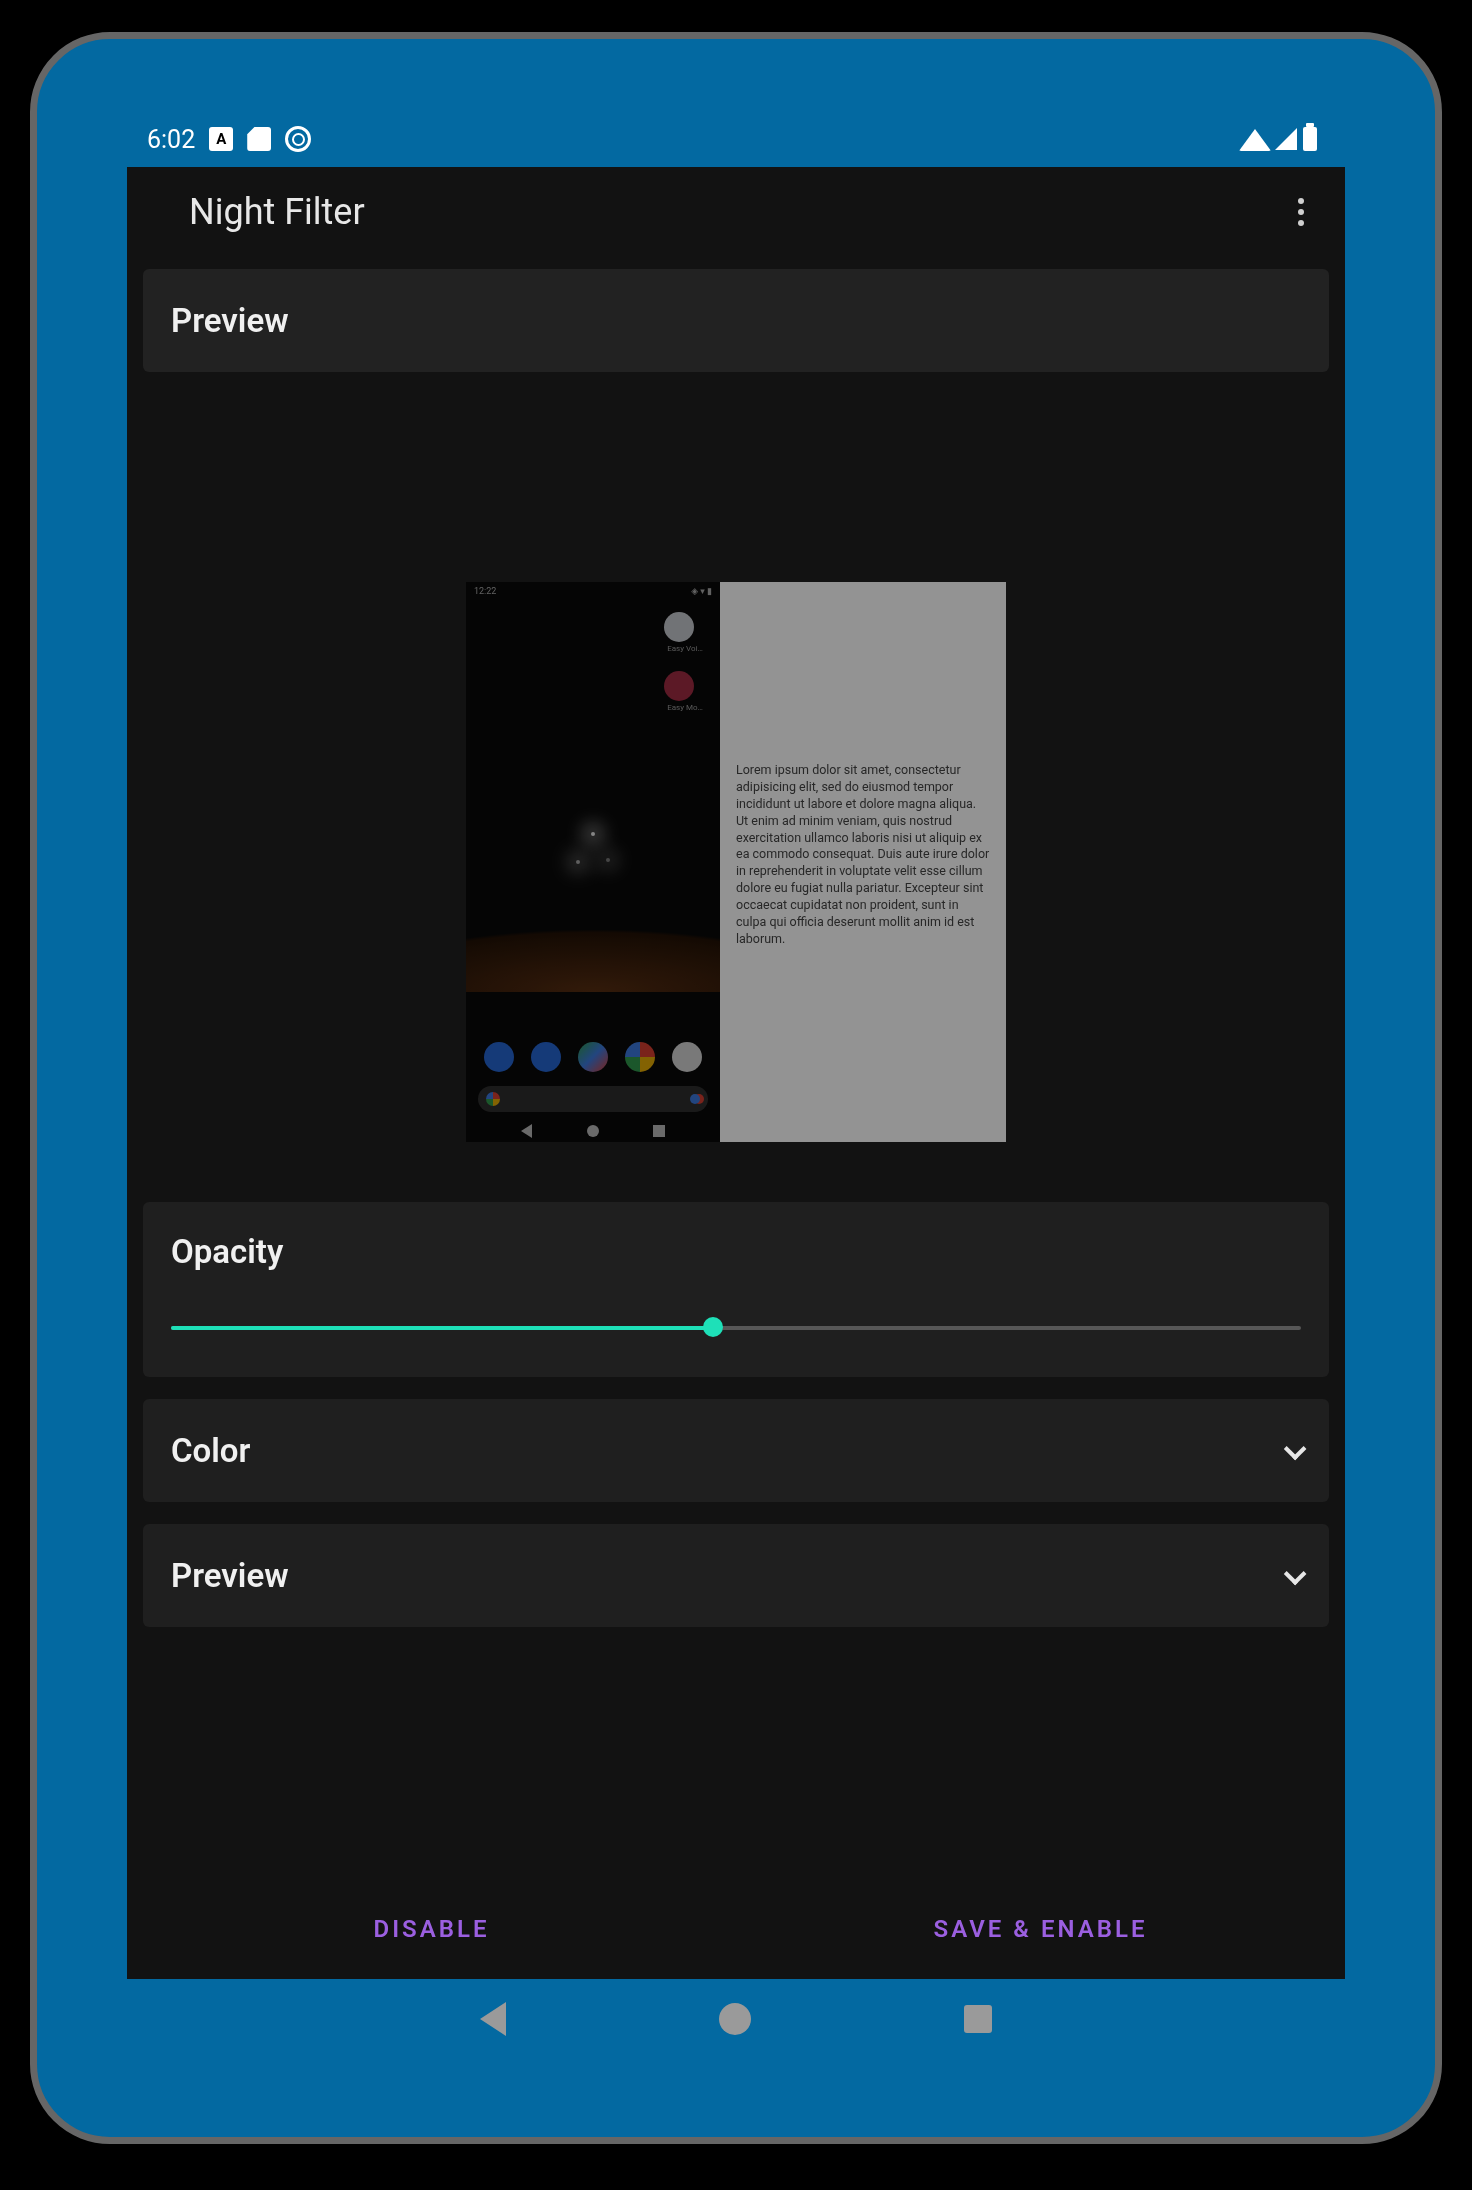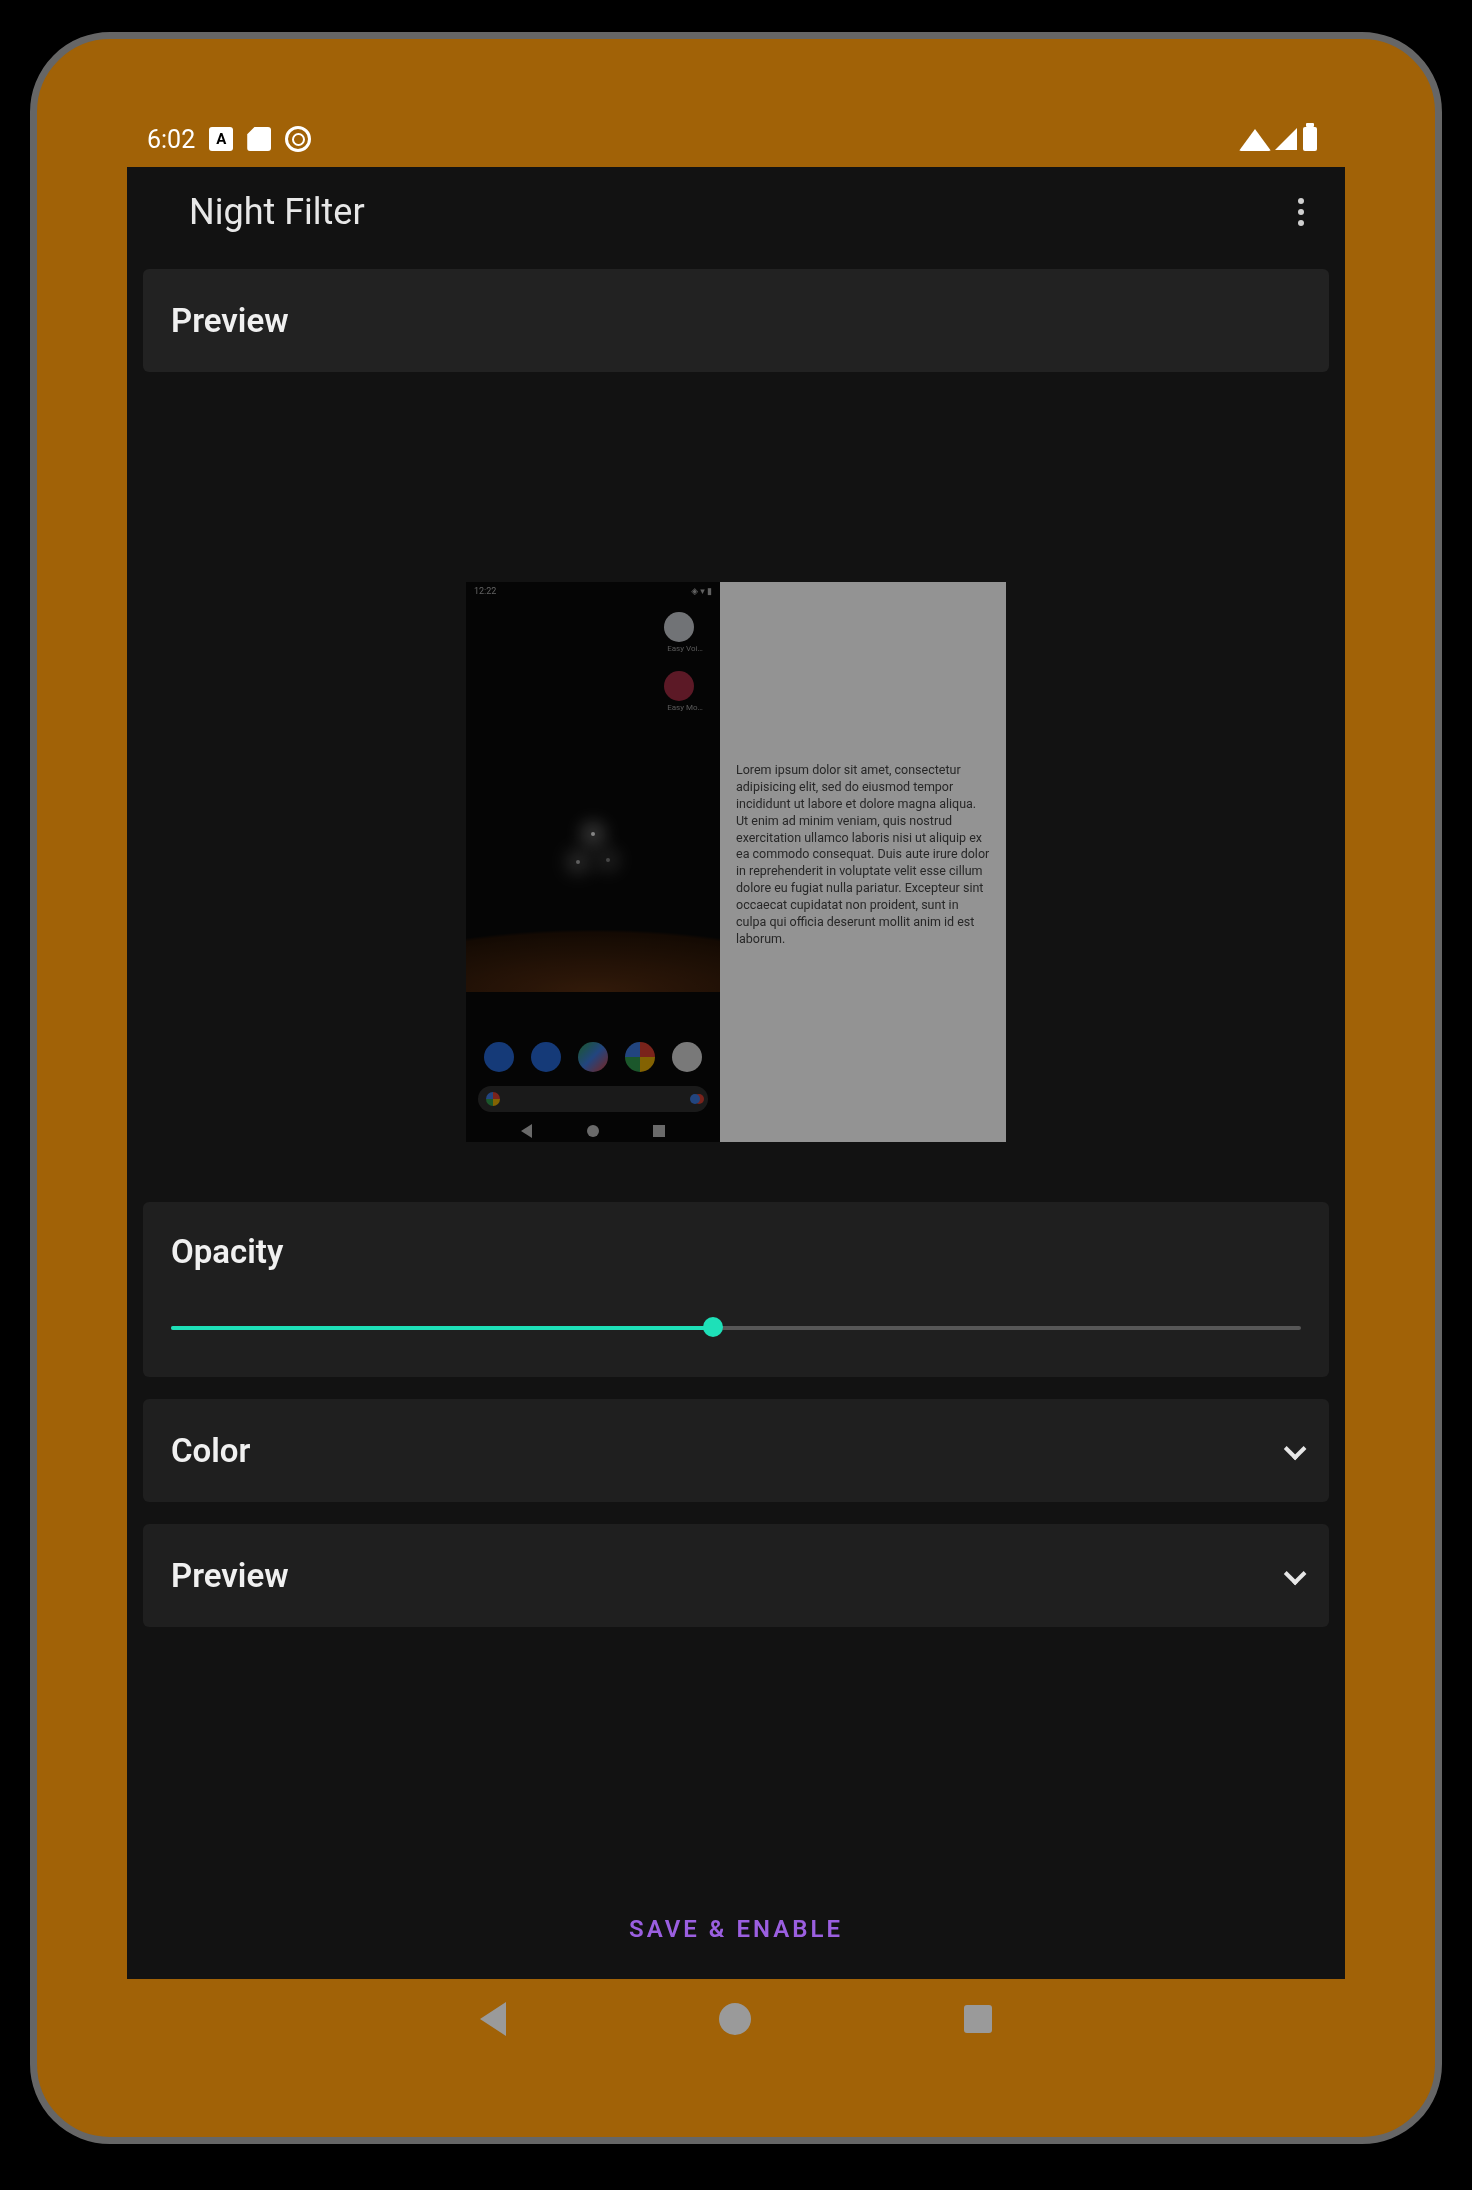--- a/index.html
+++ b/index.html
@@ -12,21 +12,21 @@
     color: #e6e6e6;
   }
   .tablet-frame {
     position: absolute;
     left: 30px;
     top: 32px;
     width: 1412px;
     height: 2112px;
     border: 7px solid #666;
     border-radius: 80px;
-    background: #a16207;
+    background: #0369a1;
     overflow: hidden;
   }
   .screen {
     position: absolute;
     left: 90px;
     top: 72px;
     right: 90px;
     bottom: 78px;
     display: flex;
     flex-direction: column;
@@ -323,20 +323,21 @@
         <div class="card">
           <div class="card-header">
             <span>Preview</span>
             <span class="chev"></span>
           </div>
         </div>
 
       </div>
 
       <div class="bottom-actions">
+        <div class="flat-btn">DISABLE</div>
         <div class="flat-btn">SAVE &amp; ENABLE</div>
       </div>
 
     </div>
 
     <div class="sys-nav">
       <div class="sys-back"></div>
       <div class="sys-home"></div>
       <div class="sys-recent"></div>
     </div>

